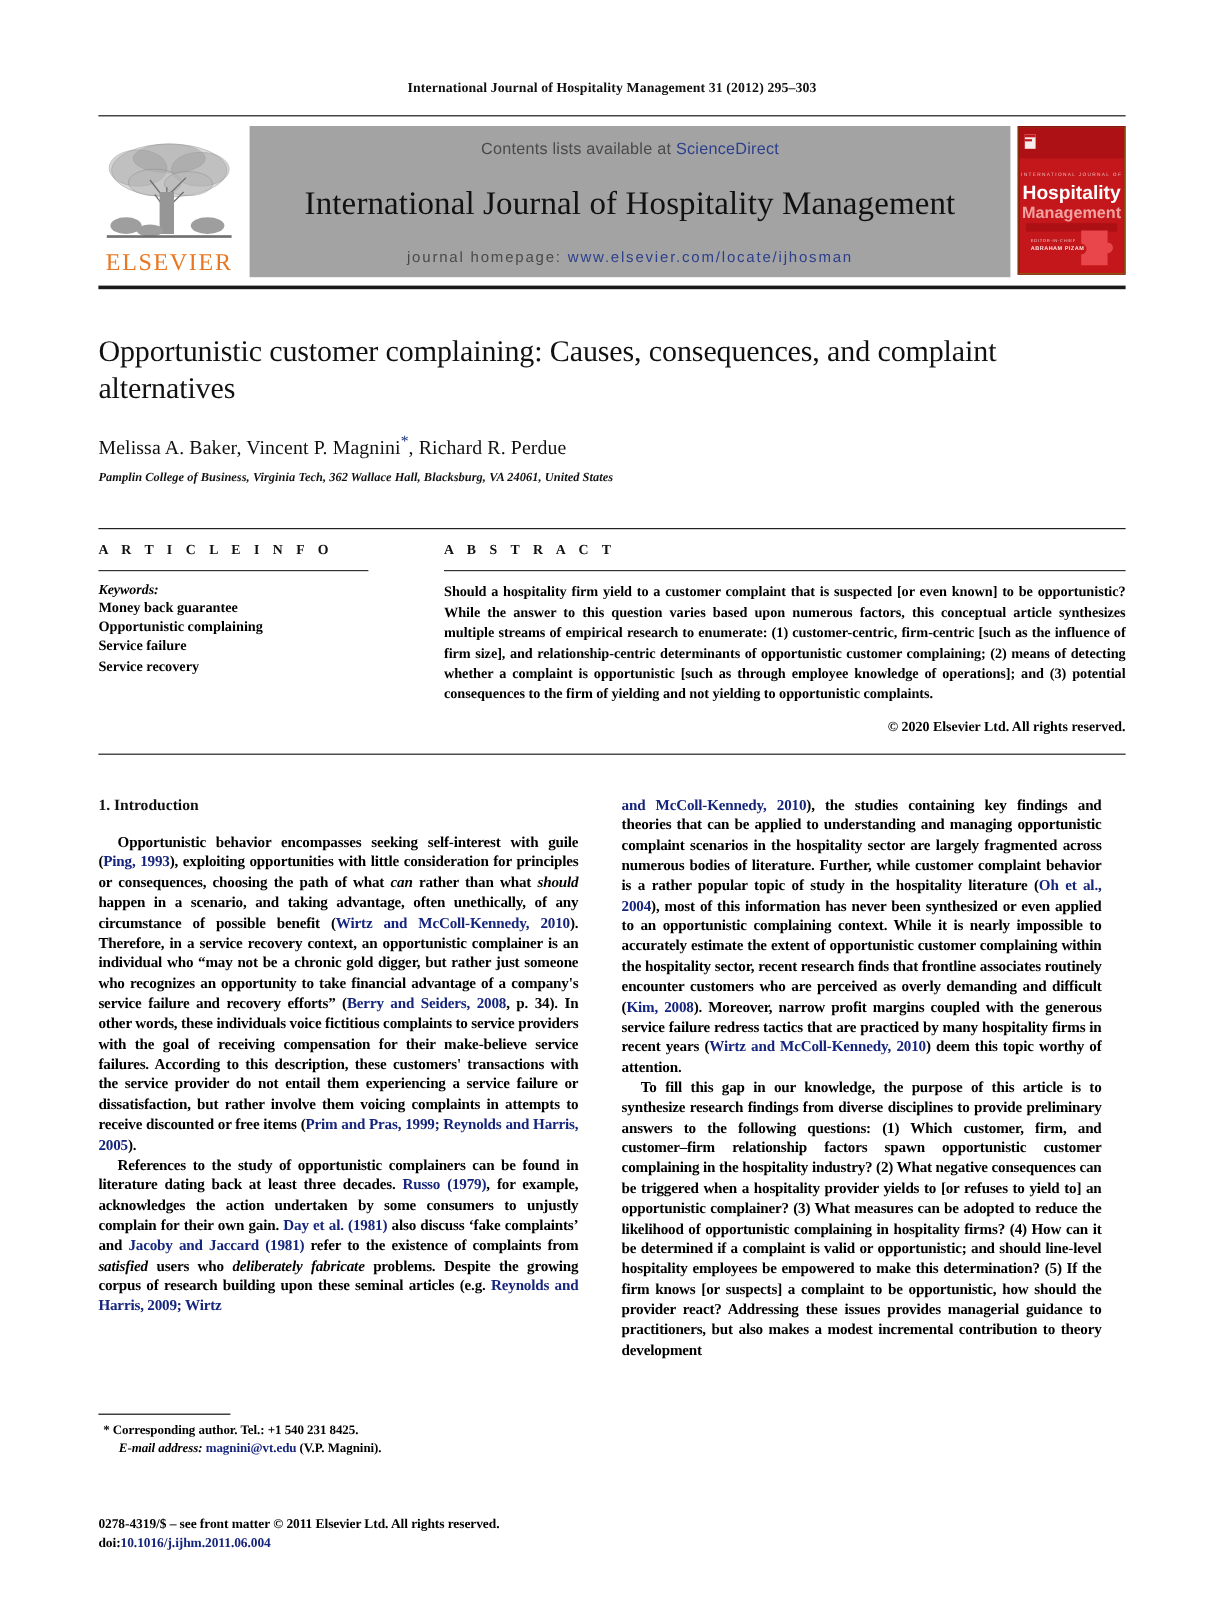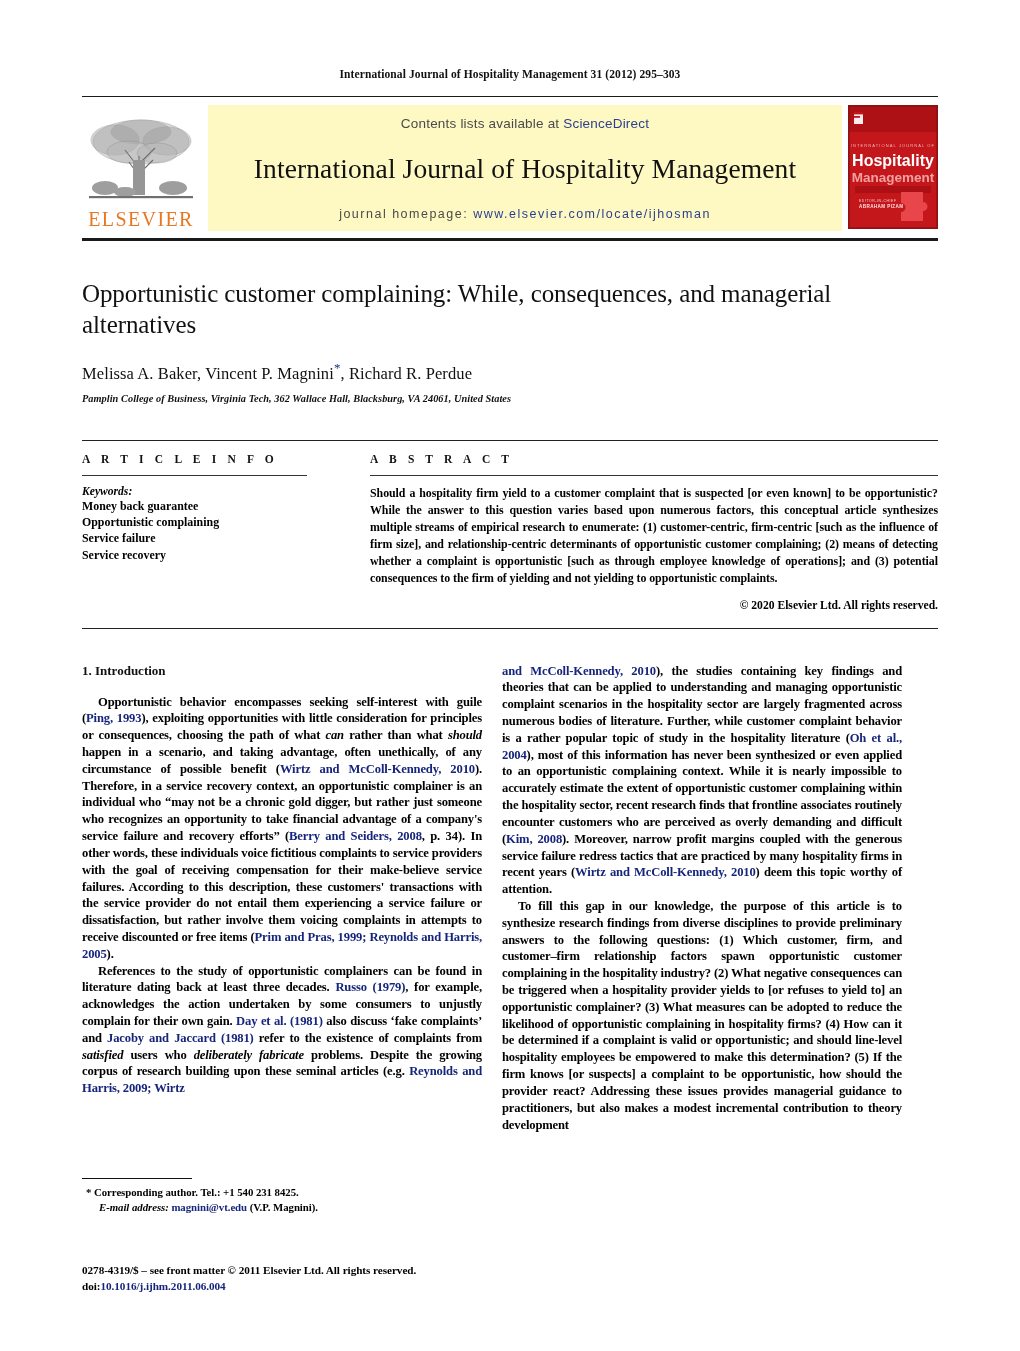--- a/index.html
+++ b/index.html
@@ -55,21 +55,21 @@
   .elsevier-word {
     font-family: "Liberation Serif", serif;
     font-size: 20px;
     letter-spacing: 1.4px;
     color: #e87722;
     line-height: 1;
     margin-top: 1px;
   }
   .masthead-center {
     flex: 1 1 auto;
-    background: #fef9c3;
+    background: #a3a3a3;
     margin: 0 6px 0 8px;
     display: flex;
     flex-direction: column;
     justify-content: space-between;
     align-items: center;
     padding: 11px 0 10px 0;
   }
   .contents-line {
     font-family: "Liberation Sans", sans-serif;
     font-size: 13.5px;
@@ -166,21 +166,21 @@
     font-size: 11.6px;
     font-weight: bold;
     text-align: right;
     margin-top: 12px;
   }
 
   
   .body-cols {
     margin-top: 34px;
     display: flex;
-    gap: 20px;
+    gap: 36px;
     position: relative;
   }
   .bcol { width: 400px; flex: 0 0 400px; }
   .sec-title {
     font-size: 13px;
     font-weight: bold;
     margin: 0 0 15px 0;
     color: #111;
   }
   p.para {
@@ -284,21 +284,21 @@
           <path d="M52 86 h22 v10 a4.5 4.5 0 0 1 0 9 v10 h-22 v-9 a4.5 4.5 0 0 0 0 -9 z"></path>
         </g>
         <rect x="0" y="0" width="88" height="122" fill="none" stroke="#7e0d10" stroke-width="1"></rect>
       </svg>
     </div>
 
   </div>
   <div class="masthead-rule"></div>
 
   <div class="title-block">
-    <h1 class="art-title">Opportunistic customer complaining: While, consequences, and managerial alternatives</h1>
+    <h1 class="art-title">Opportunistic customer complaining: Causes, consequences, and complaint alternatives</h1>
     <div class="authors"><span>Melissa A. Baker, Vincent P. Magnini</span><span class="star">*</span><span>, Richard R. Perdue</span></div>
     <div class="affil">Pamplin College of Business, Virginia Tech, 362 Wallace Hall, Blacksburg, VA 24061, United States</div>
   </div>
 
   <div class="info-abstract">
     <div class="col-info">
       <div class="sect-head">A R T I C L E   I N F O</div>
       <div class="sect-rule"></div>
       <div class="kw-label">Keywords:</div>
       <div class="kw-item">Money back guarantee</div>

